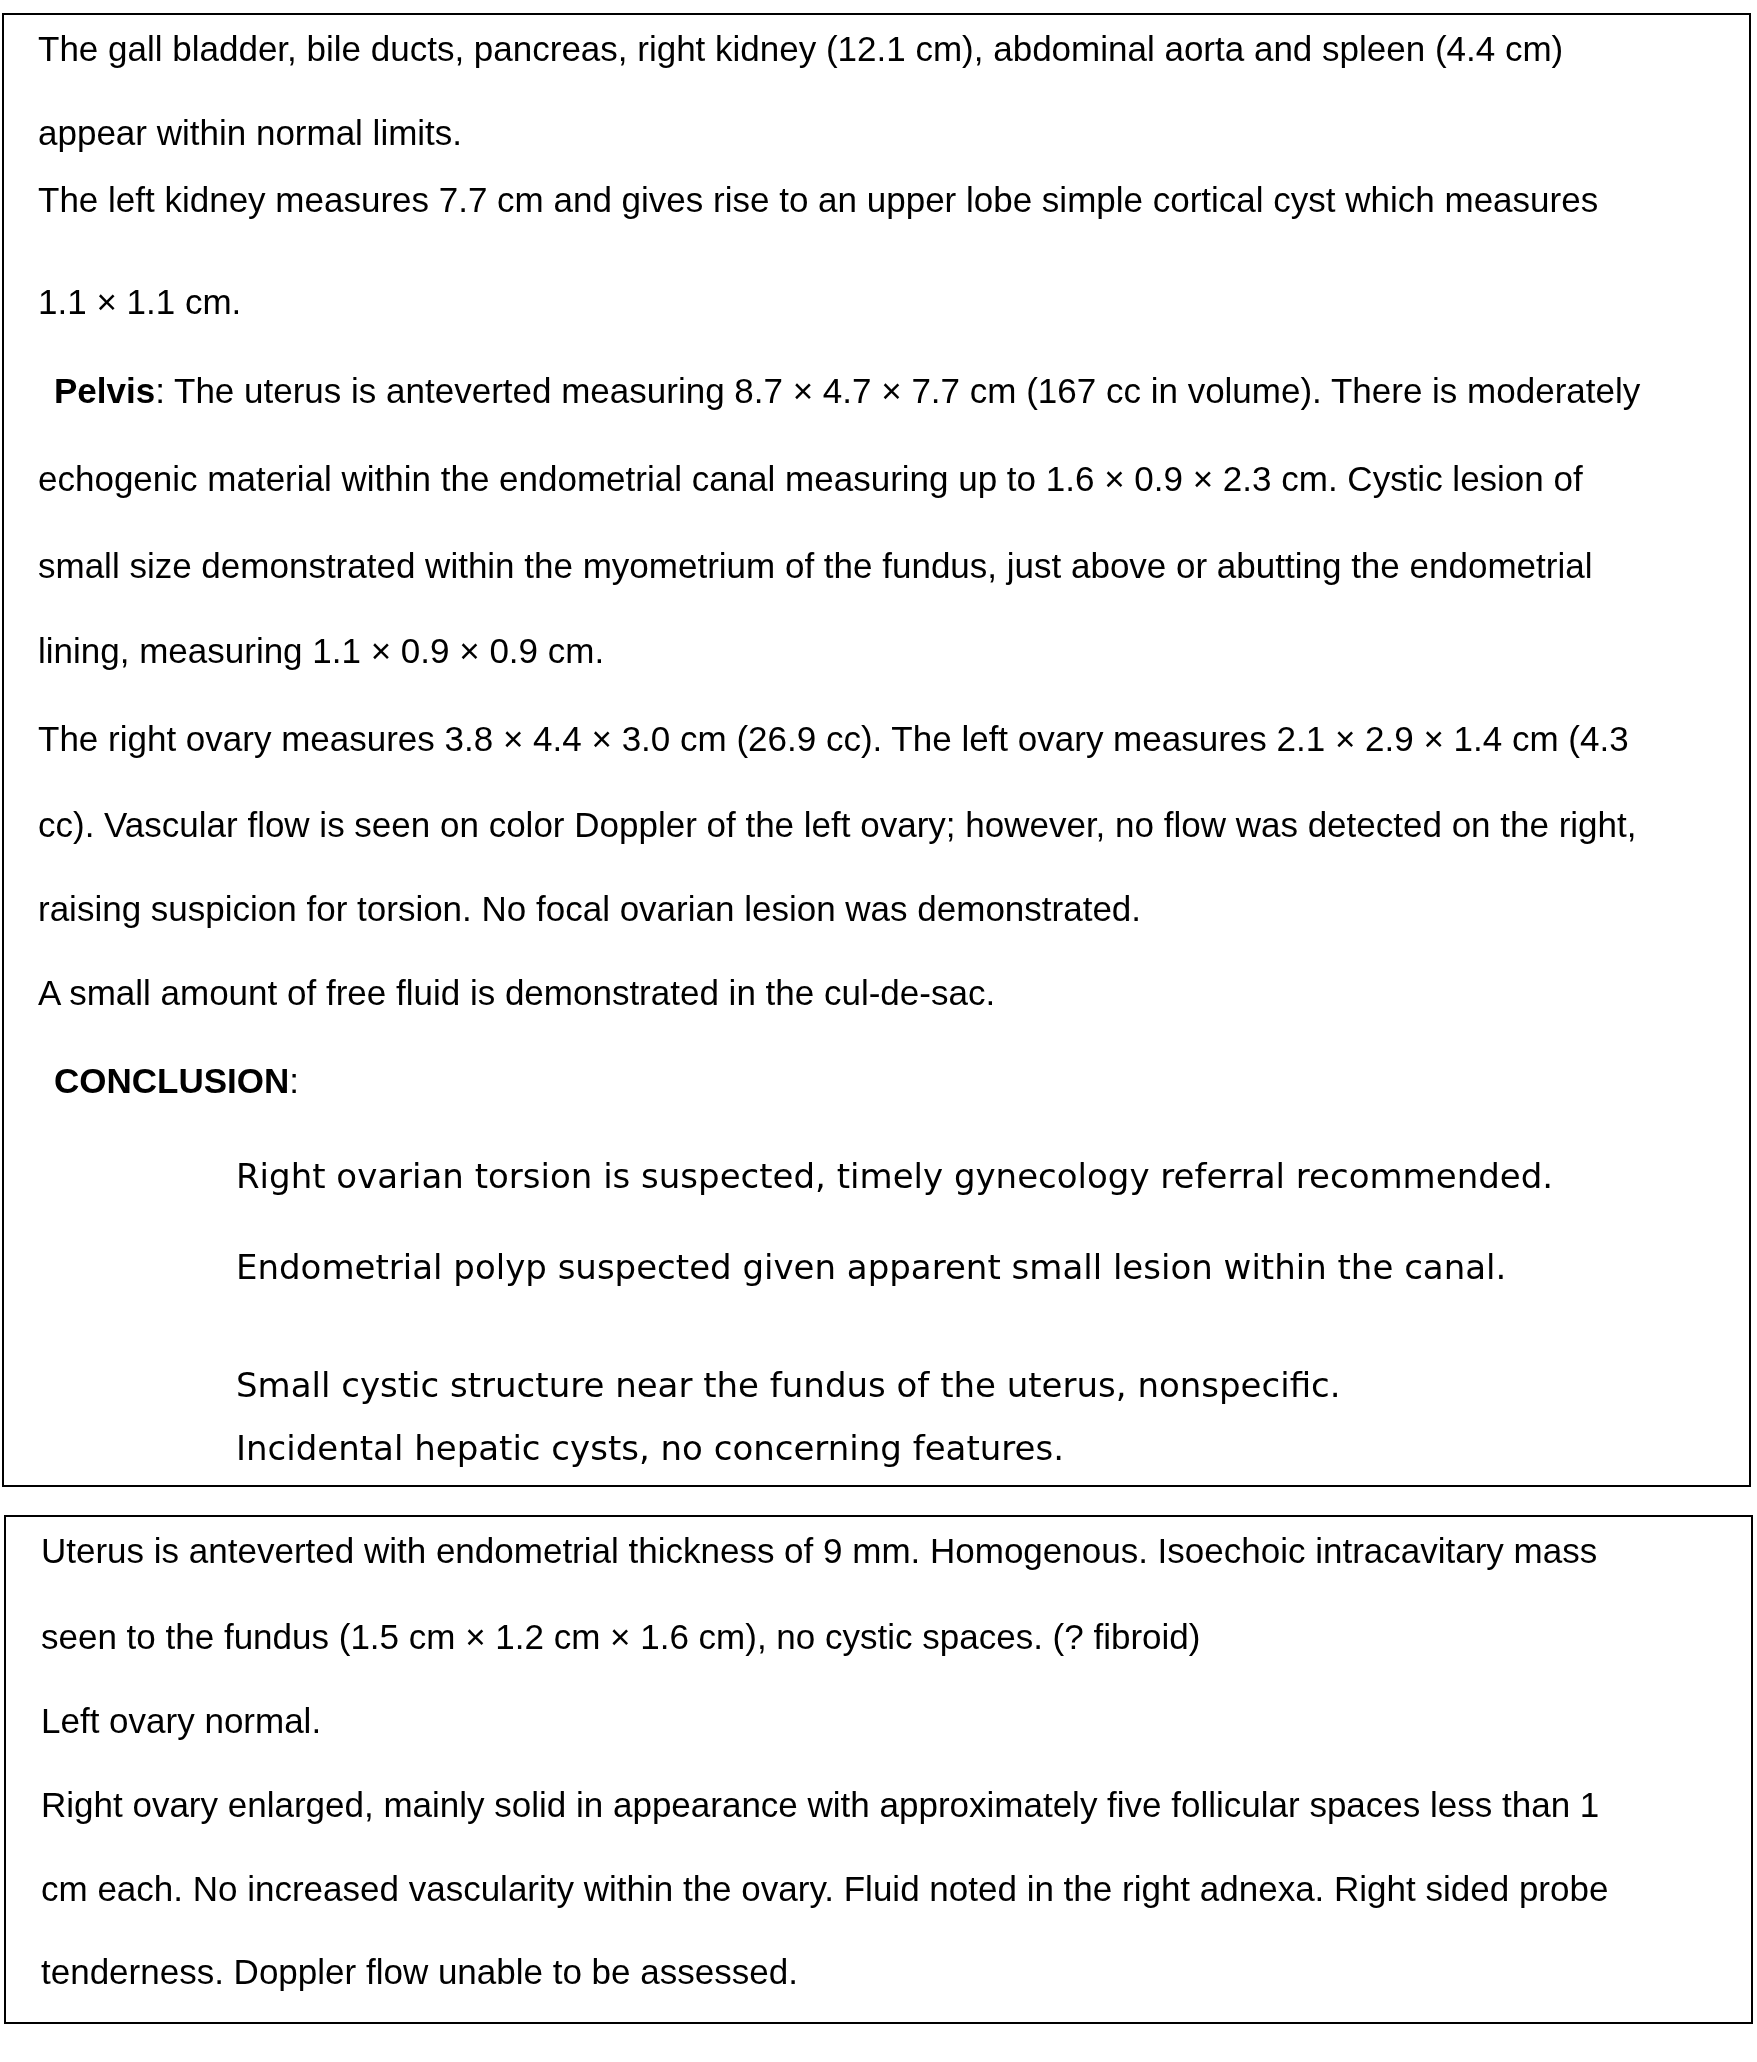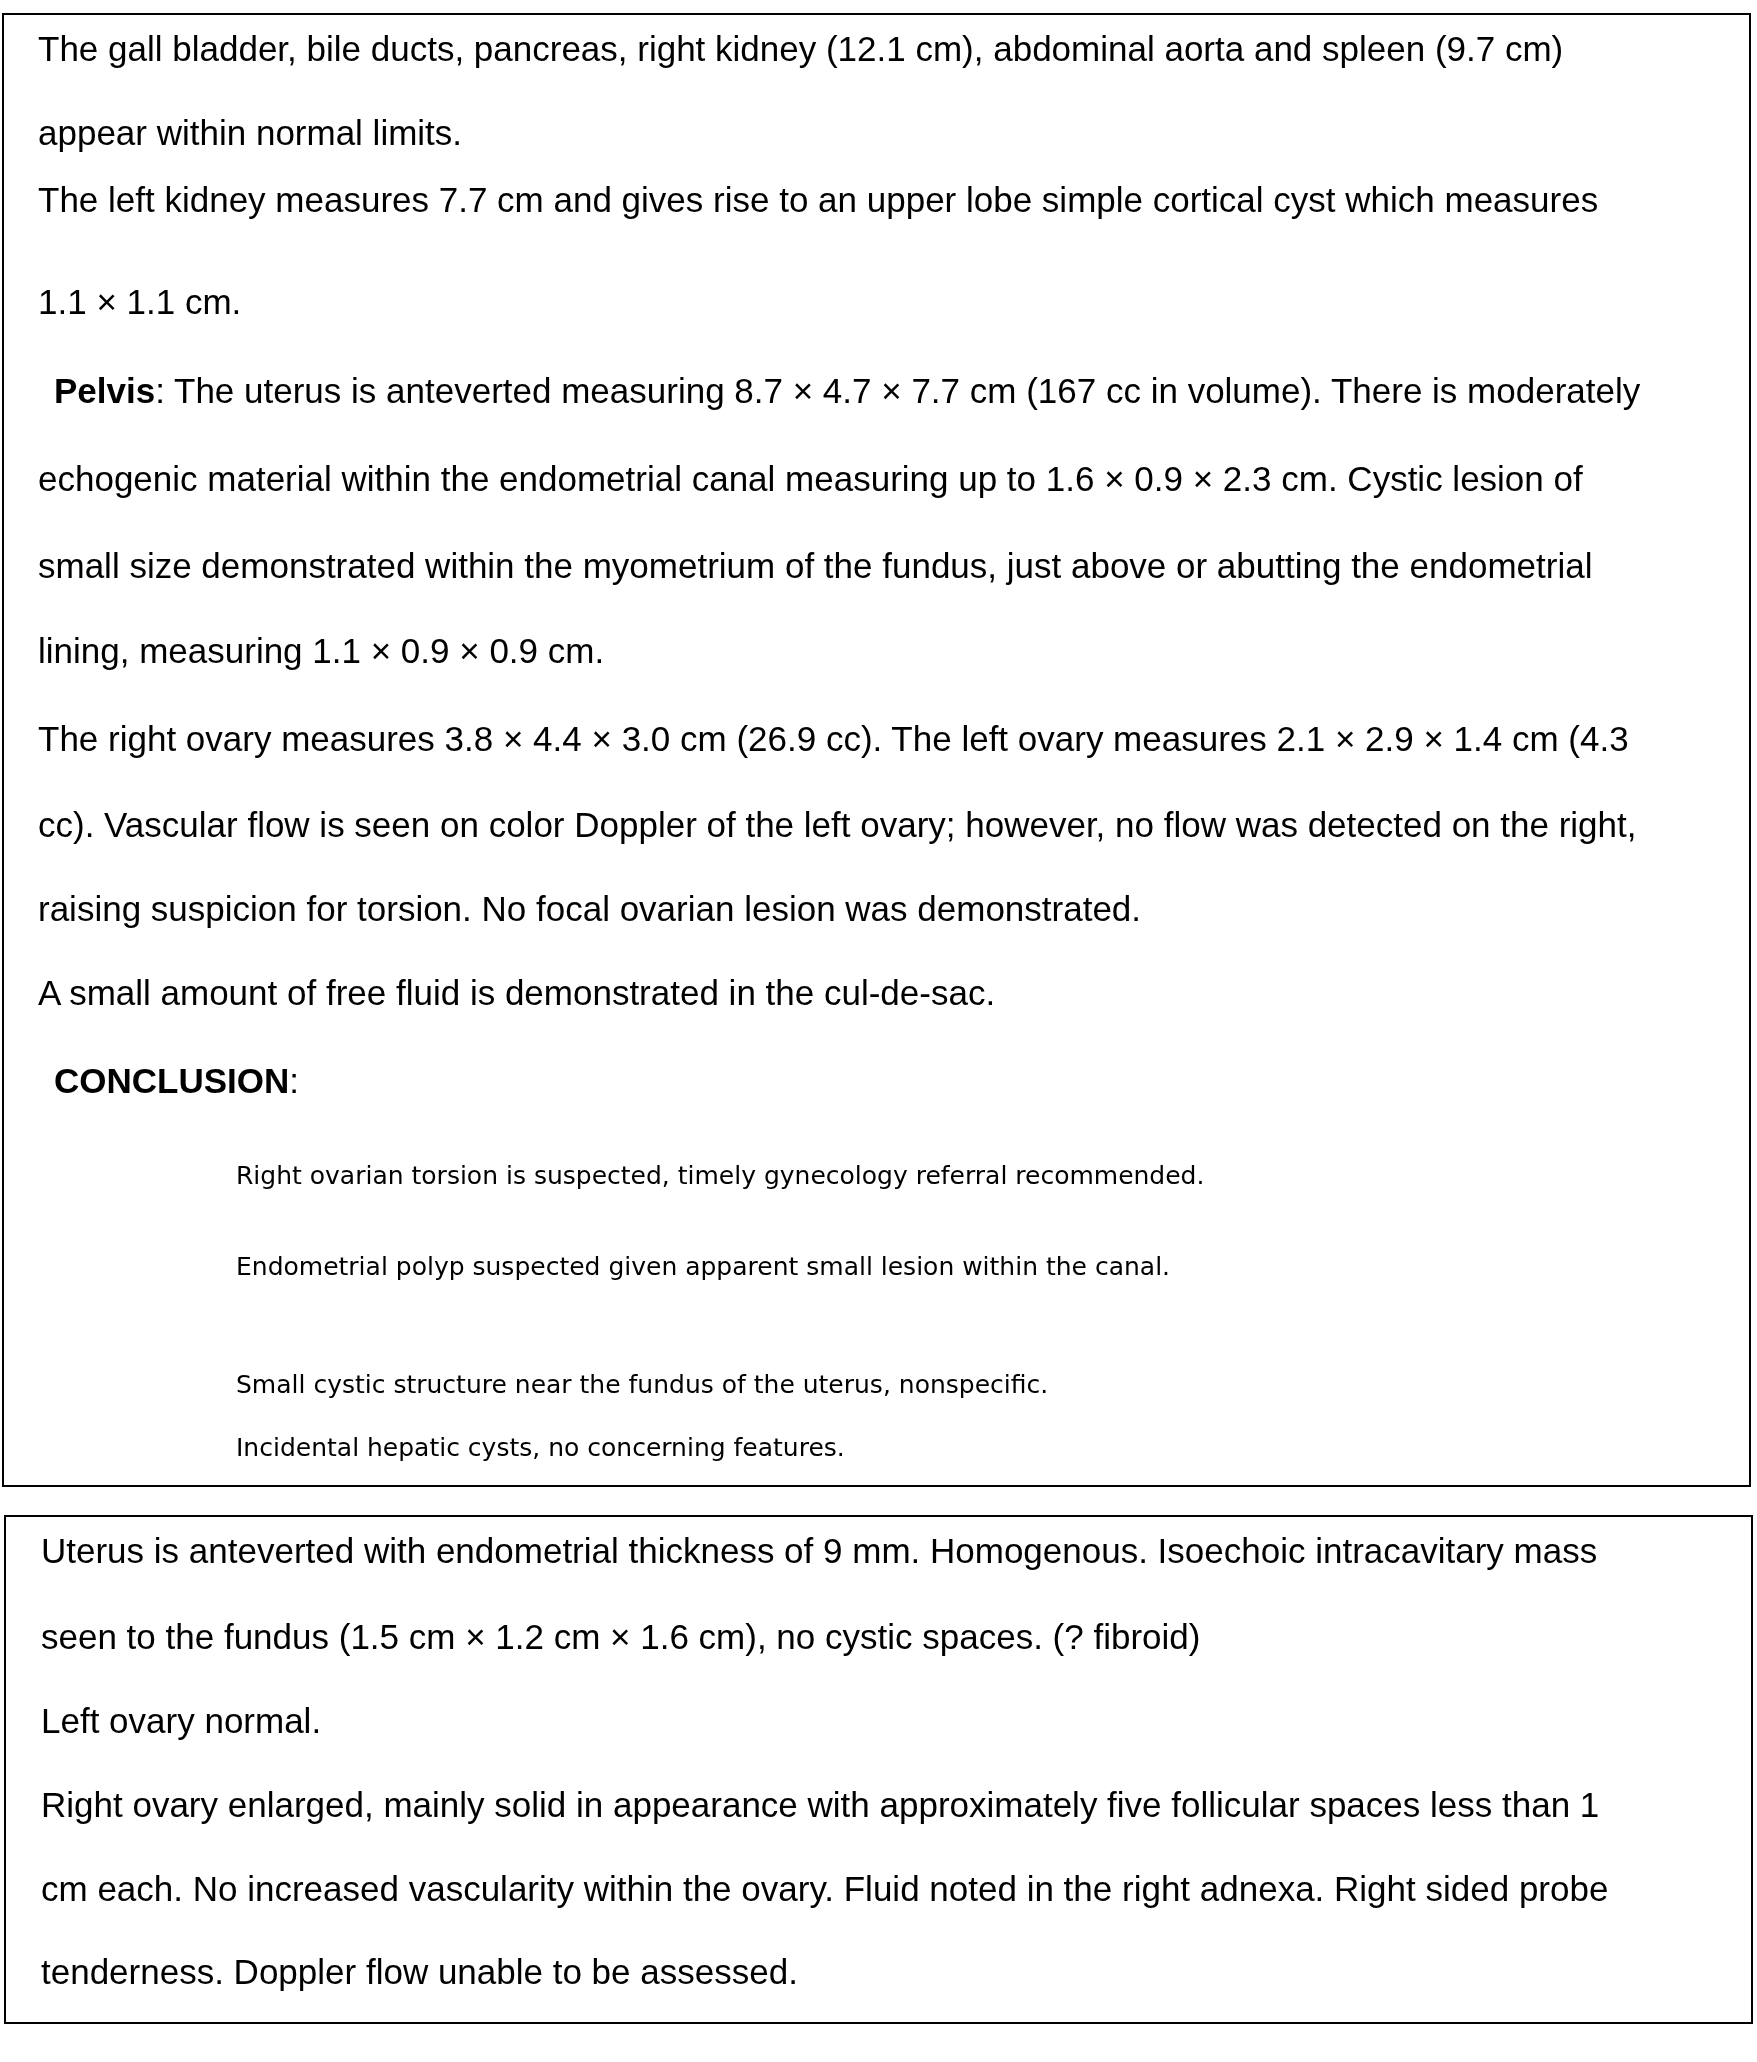--- a/index.html
+++ b/index.html
@@ -28,35 +28,35 @@
       font-family: "Liberation Sans", sans-serif;
       font-size: 35px;
       line-height: 40px;
       height: 40px;
     }
     .line b { font-weight: bold; margin-left: 16px; }
     .concl {
       position: absolute;
       white-space: nowrap;
       font-family: "DejaVu Sans", sans-serif;
-      font-size: 25px;
+      font-size: 34px;
       line-height: 40px;
       height: 40px;
       left: 236px;
     }
     .l1 { left: 38px; }
     .l2 { left: 41px; }
   </style>
 </head>
 <body>
 
 <div id="box1" class="box"></div>
 <div id="box2" class="box"></div>
 
-<div class="line l1" style="top:29px">The gall bladder, bile ducts, pancreas, right kidney (12.1 cm), abdominal aorta and spleen (9.7 cm)</div>
+<div class="line l1" style="top:29px">The gall bladder, bile ducts, pancreas, right kidney (12.1 cm), abdominal aorta and spleen (4.4 cm)</div>
 <div class="line l1" style="top:113px">appear within normal limits.</div>
 <div class="line l1" style="top:180px">The left kidney measures 7.7 cm and gives rise to an upper lobe simple cortical cyst which measures</div>
 <div class="line l1" style="top:282px">1.1 × 1.1 cm.</div>
 <div class="line l1" style="top:371px"><b>Pelvis</b><span>:</span><span> The uterus is anteverted measuring 8.7 × 4.7 × 7.7 cm (167 cc in volume). There is moderately</span></div>
 <div class="line l1" style="top:459px">echogenic material within the endometrial canal measuring up to 1.6 × 0.9 × 2.3 cm. Cystic lesion of</div>
 <div class="line l1" style="top:546px">small size demonstrated within the myometrium of the fundus, just above or abutting the endometrial</div>
 <div class="line l1" style="top:631px">lining, measuring 1.1 × 0.9 × 0.9 cm.</div>
 <div class="line l1" style="top:719px">The right ovary measures 3.8 × 4.4 × 3.0 cm (26.9 cc). The left ovary measures 2.1 × 2.9 × 1.4 cm (4.3</div>
 <div class="line l1" style="top:805px">cc). Vascular flow is seen on color Doppler of the left ovary; however, no flow was detected on the right,</div>
 <div class="line l1" style="top:889px">raising suspicion for torsion. No focal ovarian lesion was demonstrated.</div>

